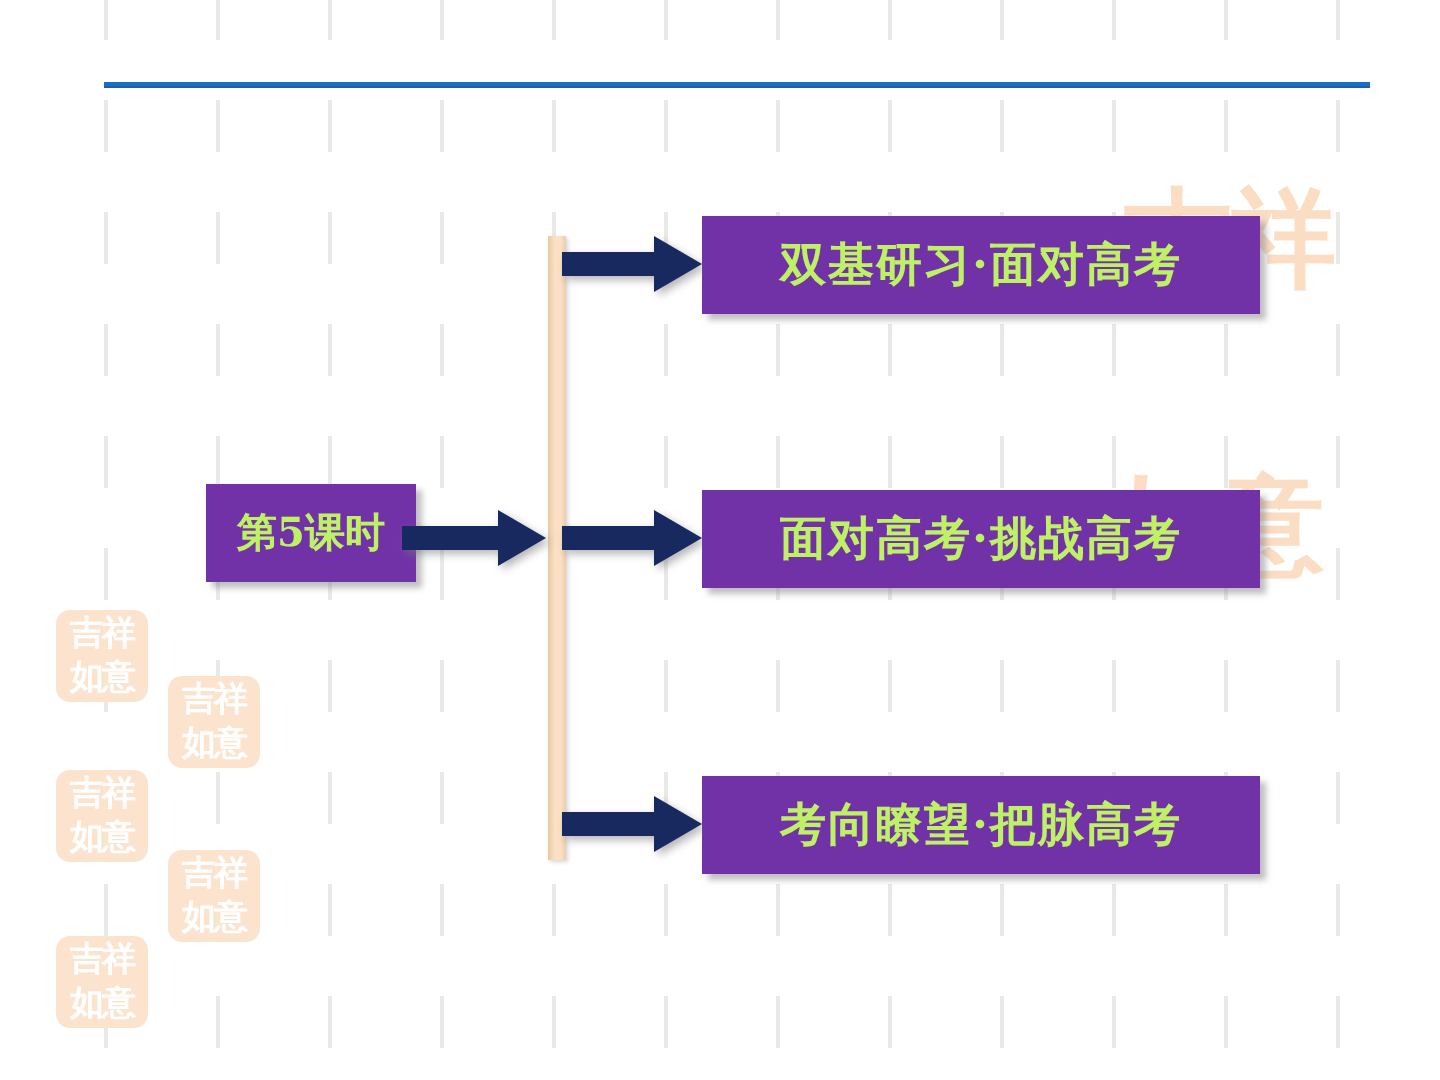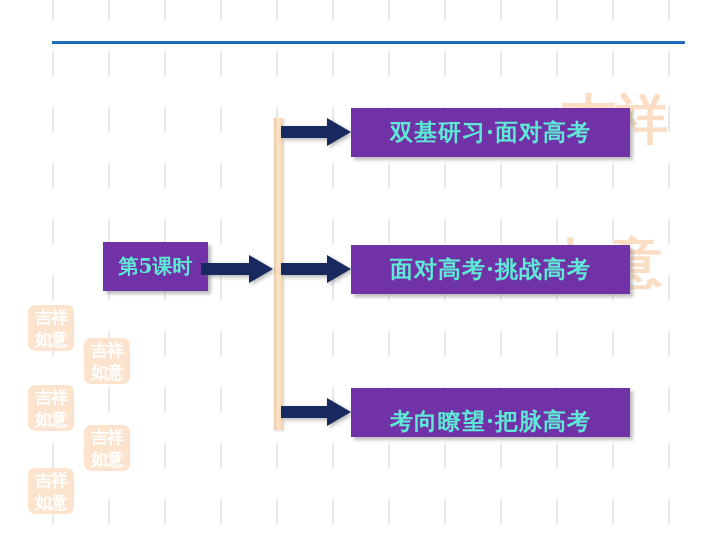--- a/index.html
+++ b/index.html
@@ -112,21 +112,21 @@
     height: 312px;
     background: linear-gradient(to right, #e8c9a6 0%, #fbe0c4 38%, #fae0c6 70%, #eccdab 100%);
     box-shadow: 1px 1px 2px rgba(120,120,120,0.30);
   }
 
   
   .pbox {
     position: absolute;
     background: #7132a8;
     box-shadow: 3px 3px 3px rgba(130,130,130,0.50);
-    color: #5eead4;
+    color: #bef264;
     display: flex;
     align-items: center;
     justify-content: center;
     font-family: "DejaVu Serif", "Liberation Serif", serif;
     font-weight: 700;
     box-sizing: border-box;
   }
 
   .pbox-lesson {
     left: 103px;
@@ -139,21 +139,21 @@
 
   .pbox-topic {
     left: 351px;
     width: 279px;
     height: 49px;
     font-size: 23px;
     letter-spacing: 1px;
   }
   .pbox-topic.r1 { top: 108px; }
   .pbox-topic.r2 { top: 245px; }
-  .pbox-topic.r3 { top: 388px; align-items: flex-end; }
+  .pbox-topic.r3 { top: 388px; }
 
   
   .arrow {
     position: absolute;
     height: 28px;
     filter: drop-shadow(2px 2px 2px rgba(120,120,120,0.55));
   }
   .arrow svg { display: block; }
 
   .arrow.a-top   { left: 281px; top: 118px; width: 70px; }

